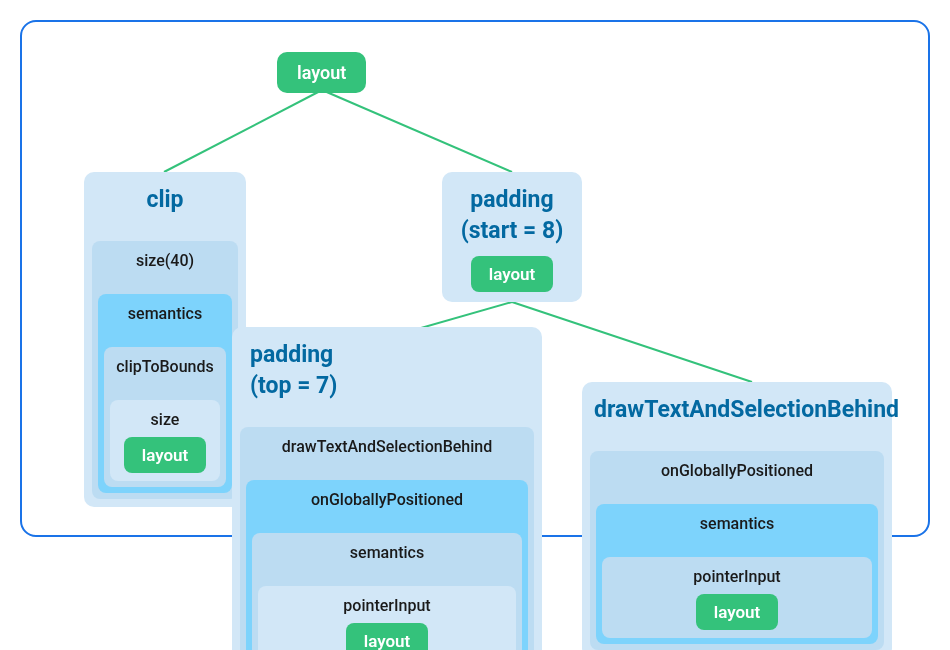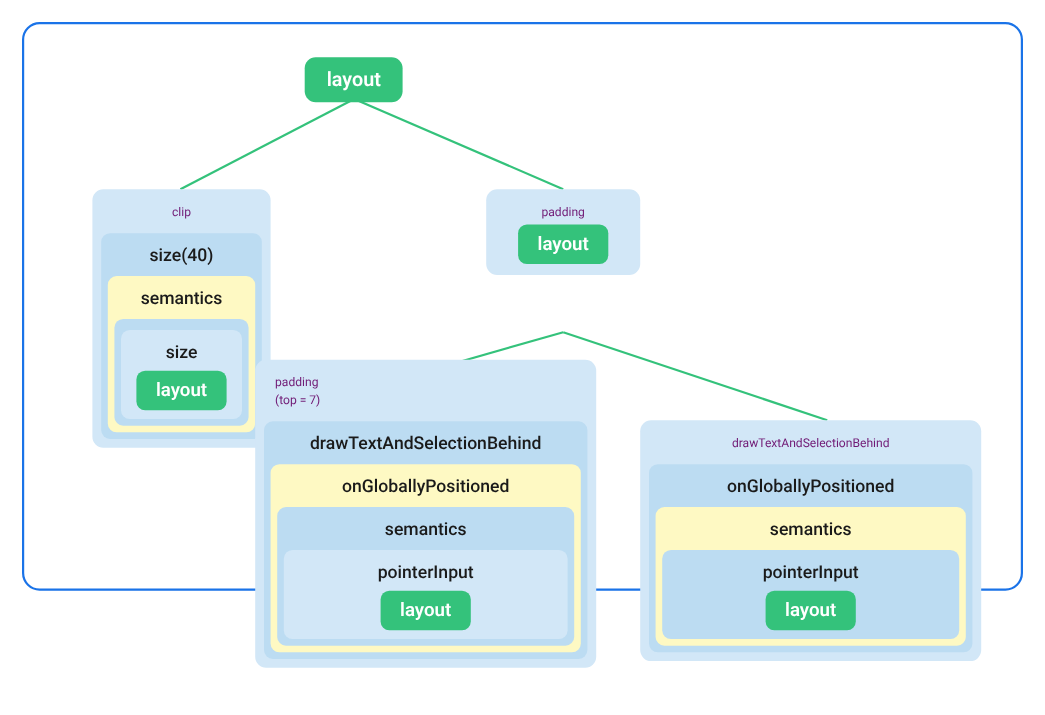--- a/index.html
+++ b/index.html
@@ -38,39 +38,39 @@
     border-radius: 10px;
     font-size: 18px;
     display: inline-block;
   }
   .box {
     background: #d2e7f7;
     border-radius: 10px;
     padding: 8px;
   }
   .box-title {
-    font-size: 11px;
-    color: #701a75;
-    font-weight: 400;
+    font-size: 23px;
+    color: #0369a1;
+    font-weight: 700;
     padding: 6px 4px 8px 4px;
     line-height: 1.25;
   }
   .nest {
     background: #bcdcf2;
     border-radius: 8px;
     padding: 6px;
-    margin-top: 4px;
+    margin-top: 18px;
   }
   .nest > .lbl {
     font-size: 16px;
     color: #1a1a1a;
     font-weight: 500;
     padding: 4px 2px 6px 2px;
   }
-  .nest .nest { background: #fef9c3; }
+  .nest .nest { background: #7dd3fc; }
   .nest .nest .nest { background: #bcdcf2; }
   .nest .nest .nest .nest { background: #d2e7f7; }
   .pill-sm {
     background: #34c27b;
     color: #fff;
     font-weight: 600;
     padding: 8px 18px;
     border-radius: 8px;
     font-size: 17px;
     display: inline-block;
@@ -93,31 +93,33 @@
     <span class="pill">layout</span>
   </div>
 
   <div class="node box" style="left:62px; top:150px; width:162px; text-align:center;">
     <div class="box-title">clip</div>
     <div class="nest">
       <div class="lbl">size(40)</div>
       <div class="nest">
         <div class="lbl">semantics</div>
         <div class="nest">
+          <div class="lbl">clipToBounds</div>
           <div class="nest">
             <div class="lbl">size</div>
             <span class="pill-sm">layout</span>
           </div>
         </div>
       </div>
     </div>
   </div>
 
   <div class="node box" style="left:420px; top:150px; width:140px; text-align:center;">
     <div class="box-title" style="padding-bottom:2px;">padding</div>
+    <div class="box-title" style="padding-top:0;">(start = 8)</div>
     <span class="pill-sm">layout</span>
   </div>
 
   <div class="node box" style="left:210px; top:305px; width:310px; text-align:center;">
     <div class="box-title" style="padding-bottom:2px; text-align:left; padding-left:10px;">padding</div>
     <div class="box-title" style="padding-top:0; text-align:left; padding-left:10px;">(top = 7)</div>
     <div class="nest">
       <div class="lbl">drawTextAndSelectionBehind</div>
       <div class="nest">
         <div class="lbl">onGloballyPositioned</div>

